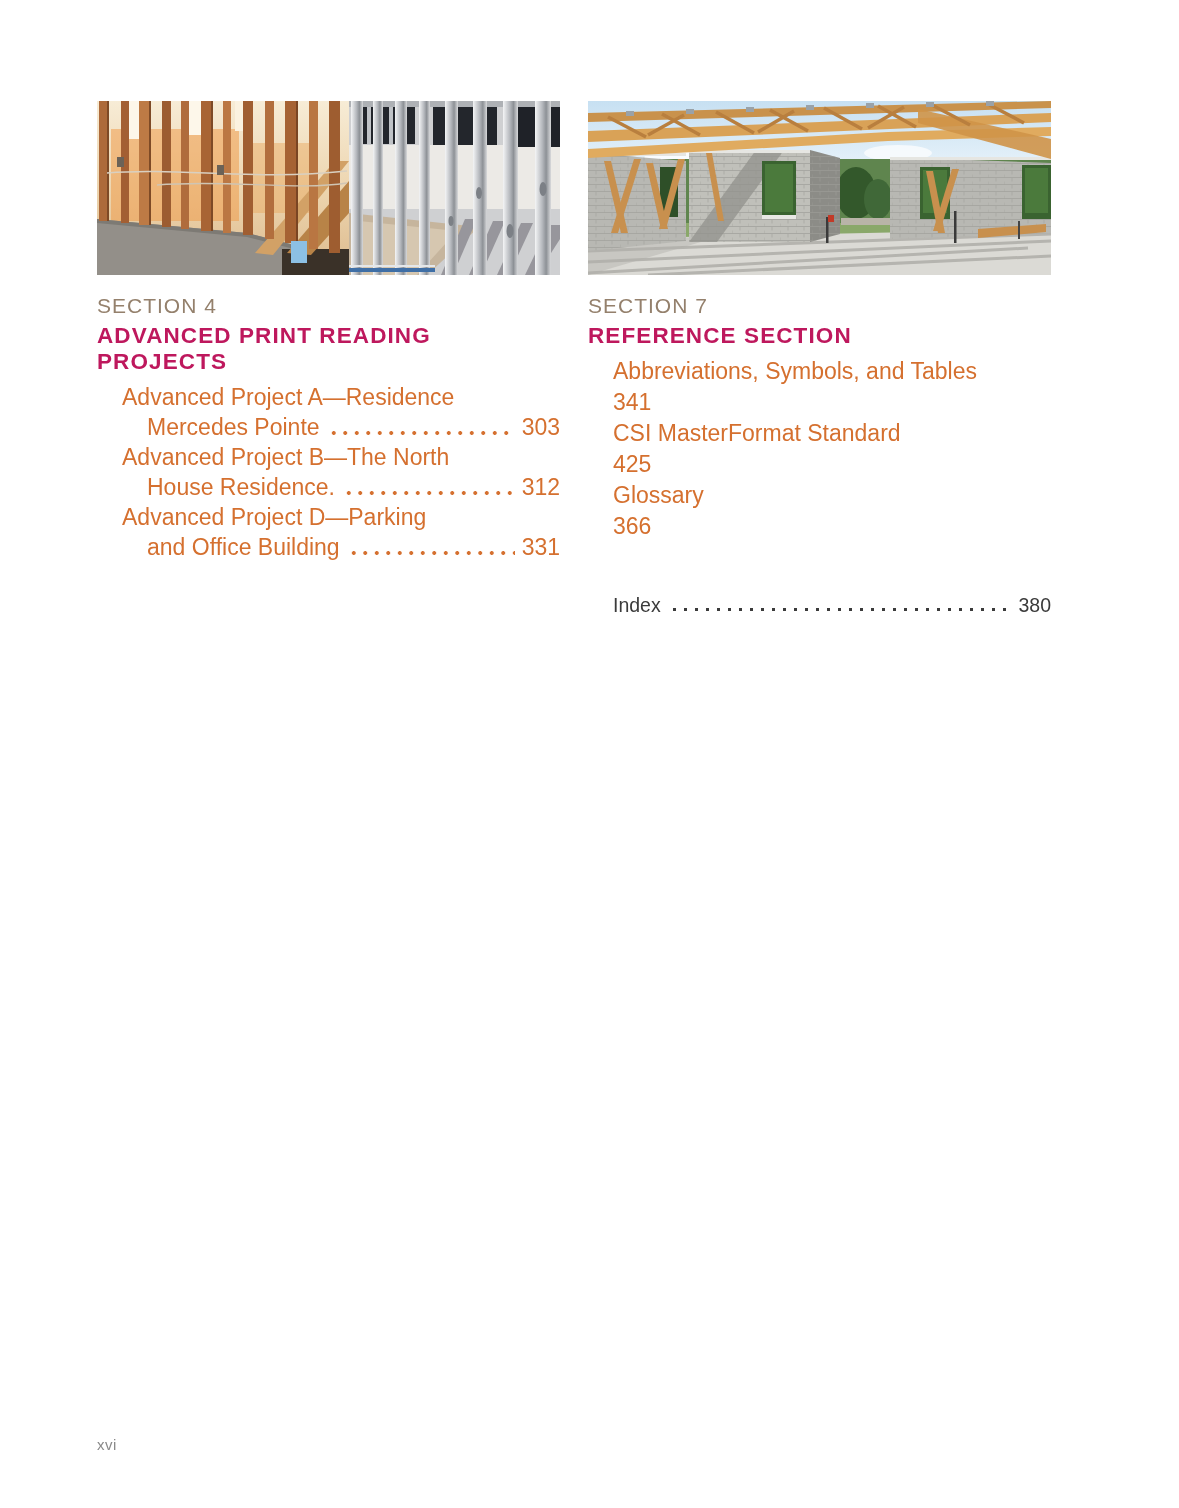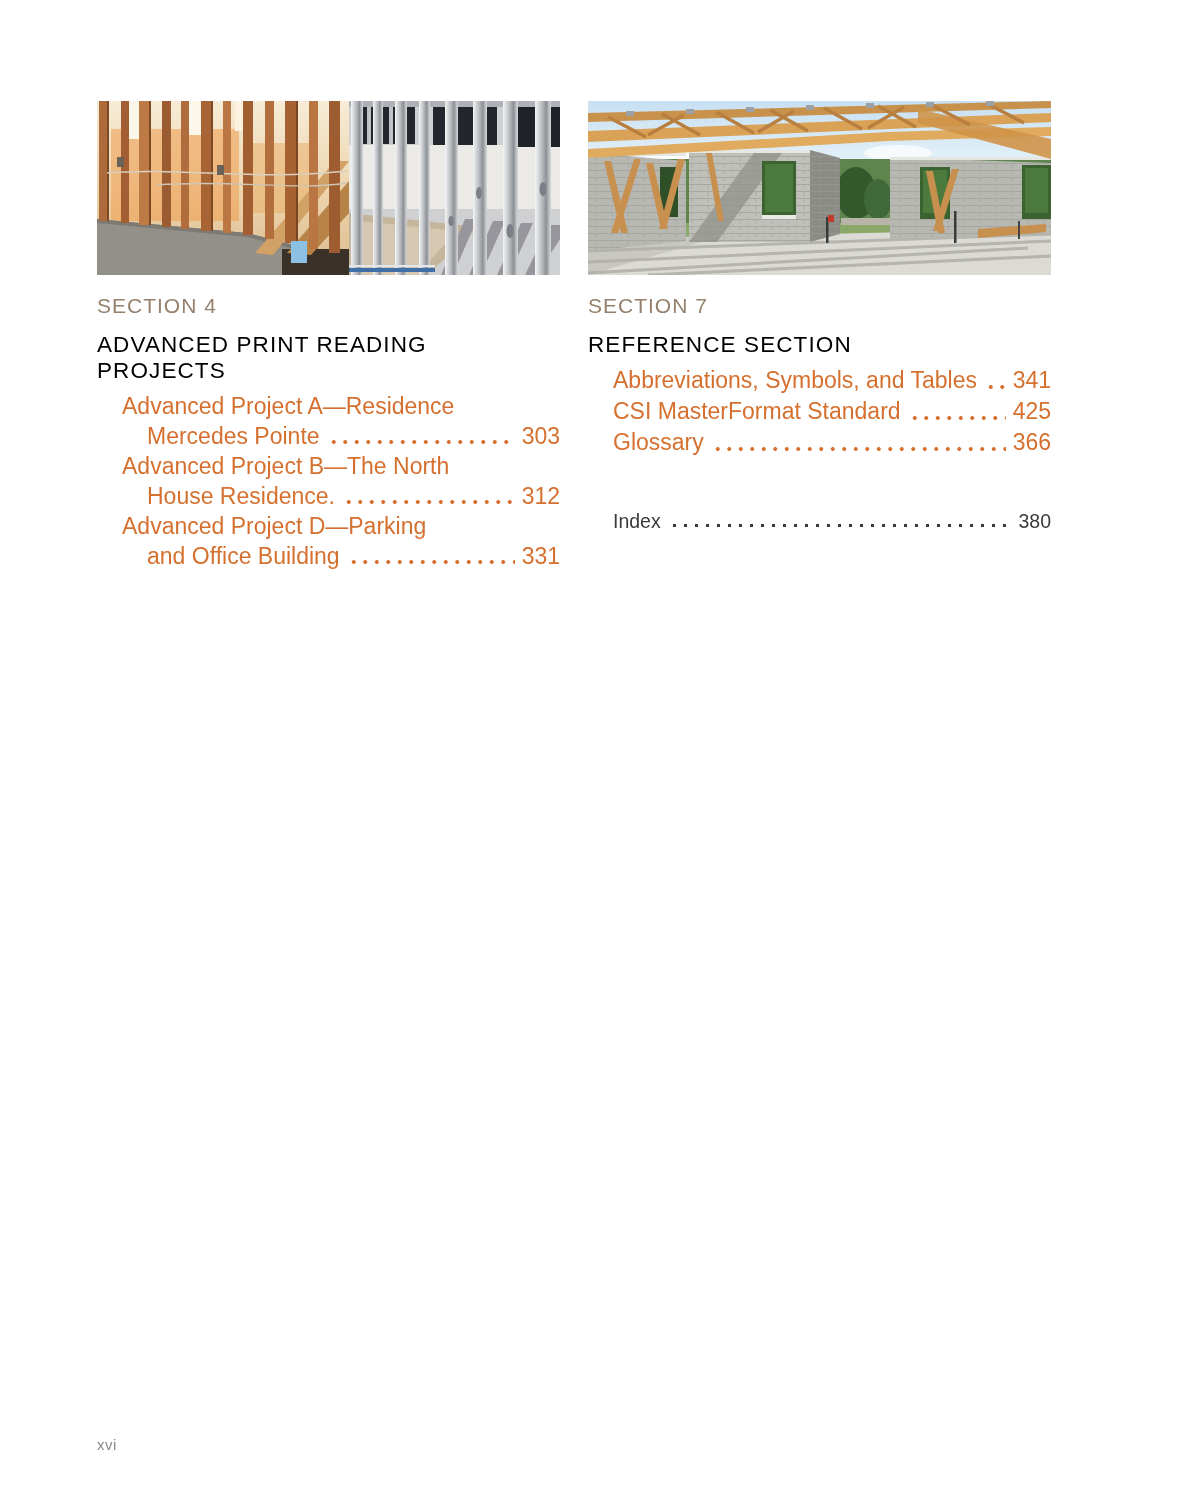--- a/index.html
+++ b/index.html
@@ -15,30 +15,30 @@
   .col-right{left:588px;}
   .photo{display:block;width:463px;height:174px;}
   .section-label{
     margin-top:19px;
     font-size:21px;line-height:24px;
     letter-spacing:1px;
     color:#94806C;
   }
   .section-heading{
     font-size:22.5px;line-height:26px;
-    font-weight:normal;
+    font-weight:bold;
     letter-spacing:1.1px;
-    color:#000000;
-    margin-top:14px;
+    color:#be185d;
+    margin-top:5px;
   }
   .entries{margin-top:7px;color:#D5702F;font-size:23px;line-height:30px;}
   .entries.rc{line-height:31px;}
   .entry-line1{padding-left:25px;}
   .entry-row{display:flex;padding-left:50px;}
-  .entry-row.flush{padding-left:25px;}
+  .entry-row.flush{padding-left:25px;flex-direction:column;}
   .leader{
     flex:1 1 auto;
     margin:0 7px 0 8px;
     background-image:radial-gradient(circle,currentColor 1.8px,transparent 2.1px);
     background-size:11.5px 11.5px;
     background-repeat:repeat-x;
     background-position:left bottom 4px;
   }
   .pageno{flex:0 0 auto;}
   .index-row{

